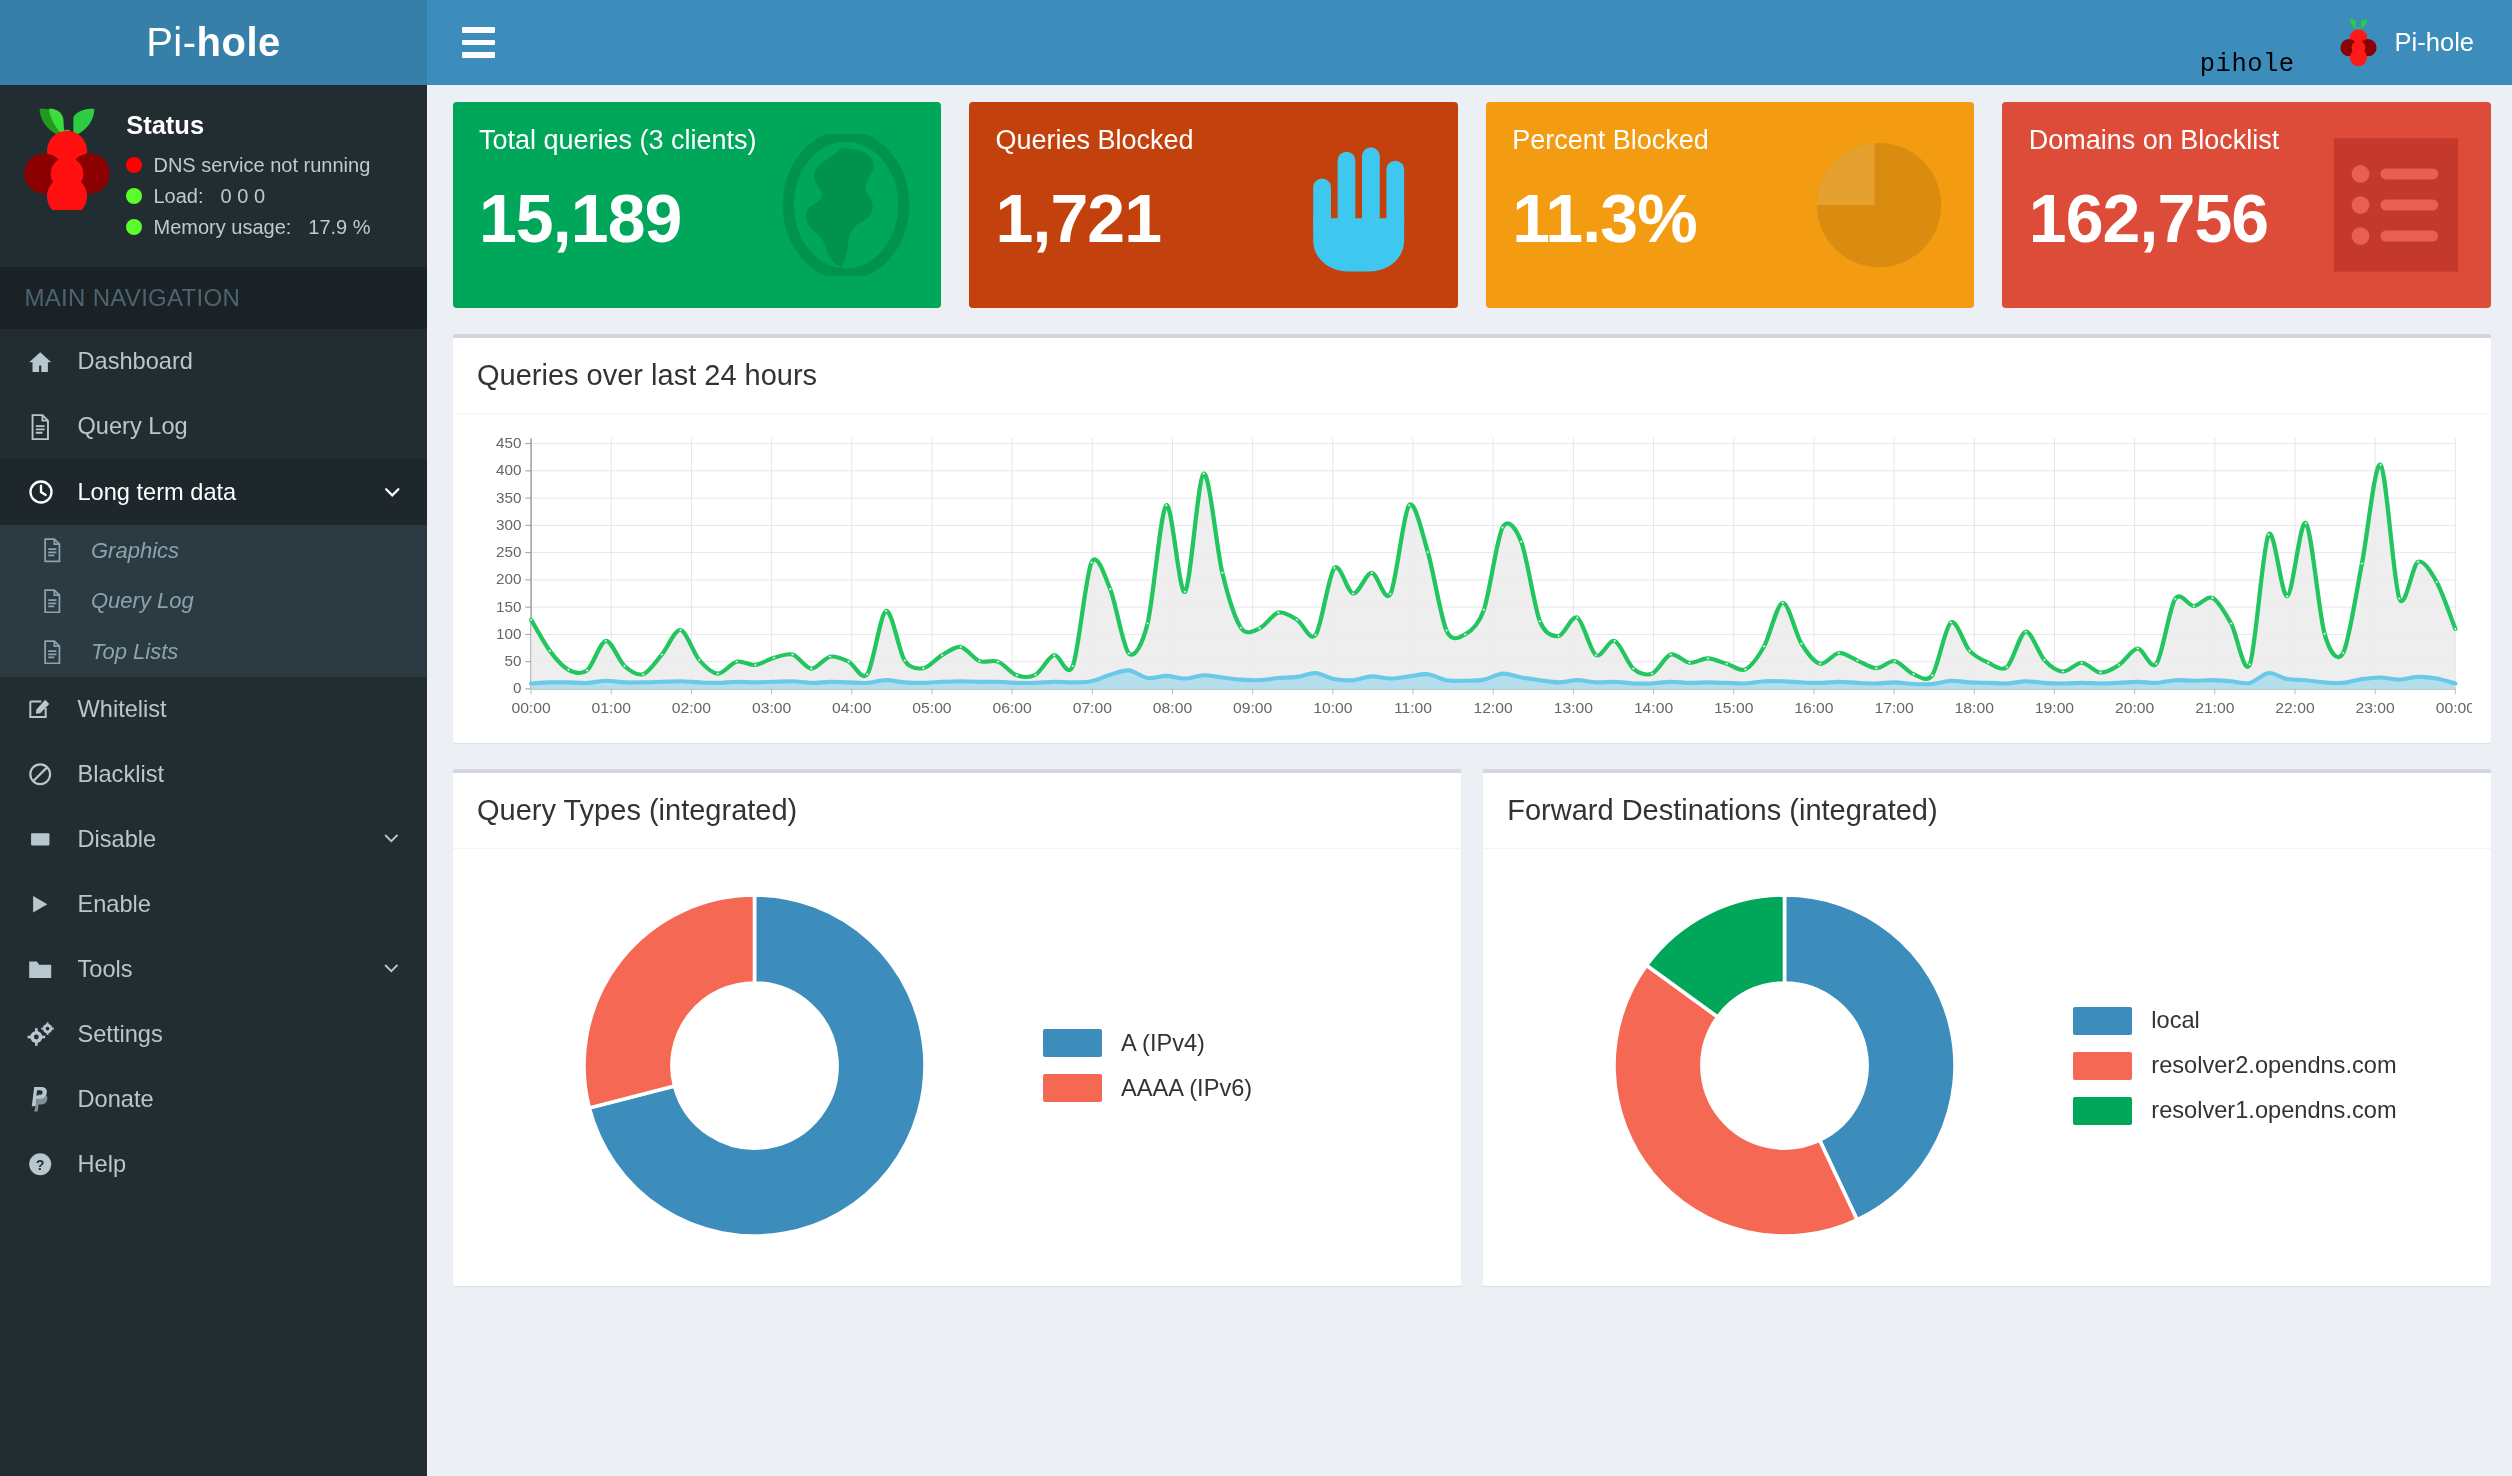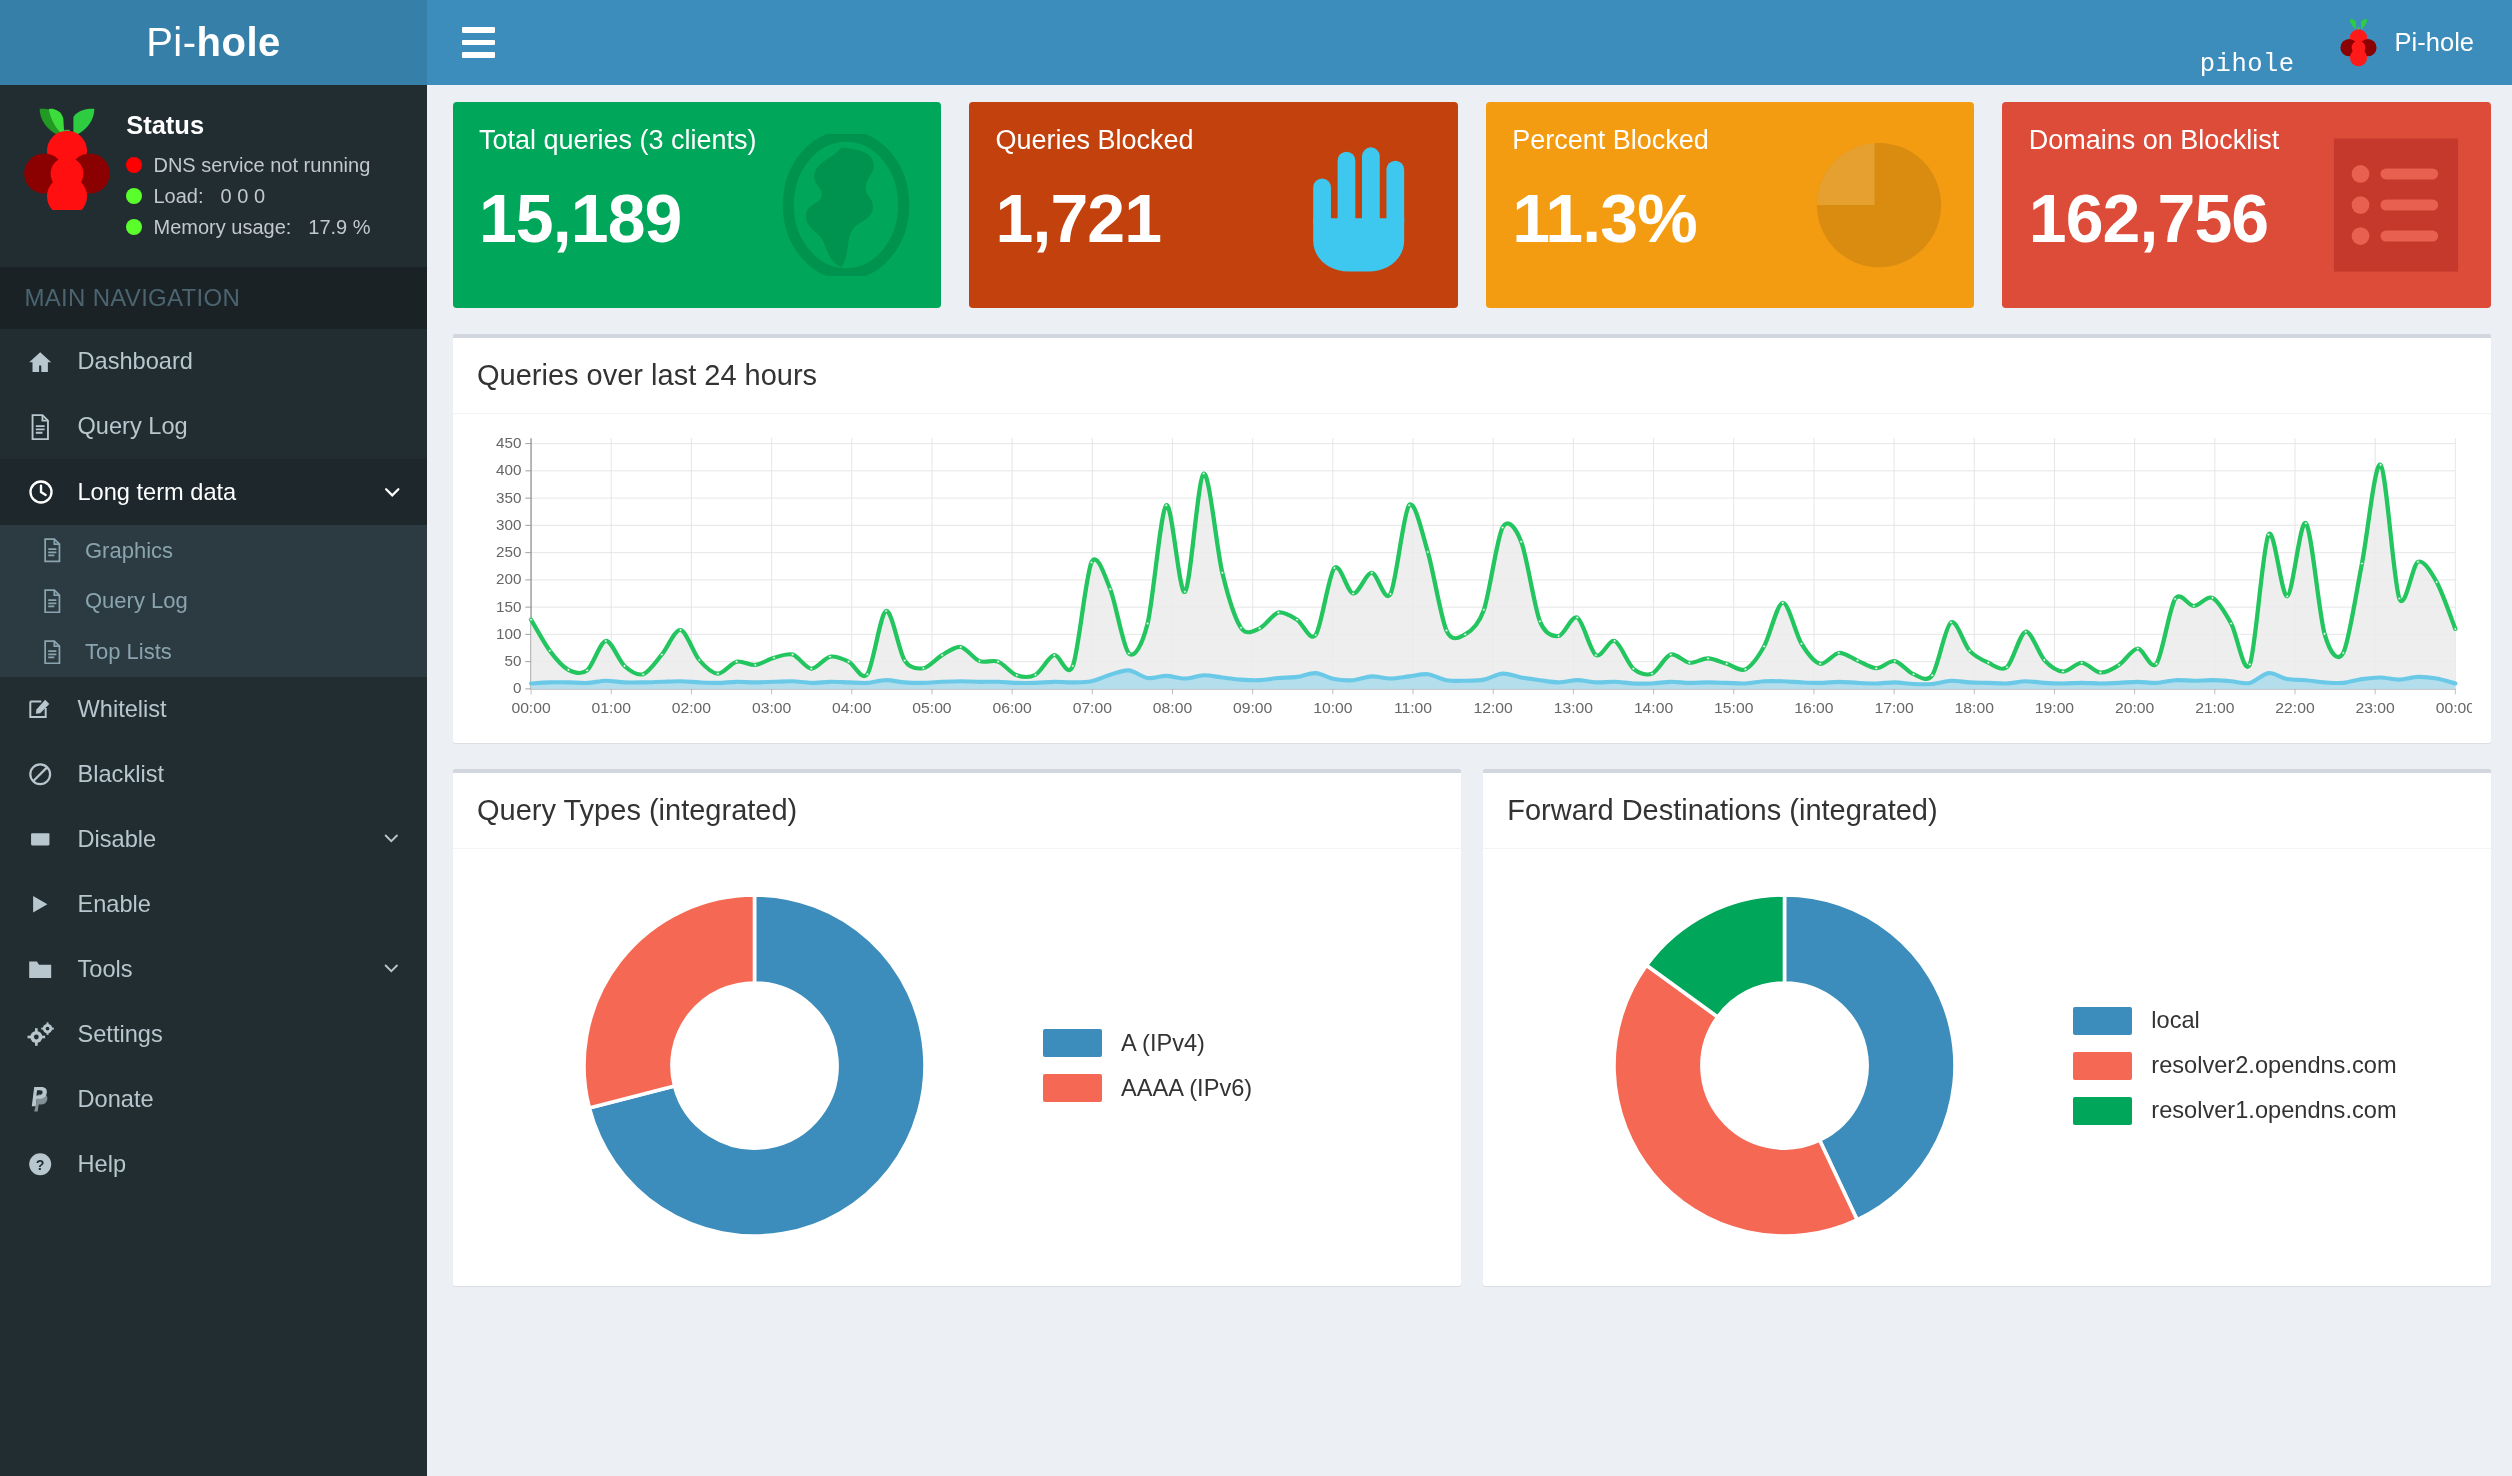--- a/index.html
+++ b/index.html
@@ -27,21 +27,21 @@
     position: relative;
   }
   .hamburger {
     width: 43px; height: 43px;
     display: flex; flex-direction: column; justify-content: center; gap: 6.6px;
     cursor: pointer; padding: 0 4.7px;
   }
   .hamburger i { display: block; height: 5.7px; background: #fff; border-radius: 0.9px; }
   .nav-right { margin-left: auto; display: flex; align-items: center; gap: 42px; }
   .nav-user {
-    color: #ffffff; font-size: 25.5px;
+    color: #000000; font-size: 25.5px;
     font-family: "Liberation Mono", monospace;
     letter-spacing: 0.5px;
     margin-top: 44px;
   }
   .nav-brand { display: flex; align-items: center; gap: 15px; }
   .nav-brand-text { color: #fff; font-size: 25.5px; font-weight: 400; }
 
   
   .body-split { display: flex; flex: 1; min-height: 0; }
 
@@ -86,21 +86,21 @@
     width: 32px; flex: 0 0 32px;
     display: flex; align-items: center; justify-content: center;
   }
   .nav-item.active-parent { background: #1e282c; color: #fff; }
   .nav-item .chevron { margin-left: auto; width: 24.5px; height: 24.5px; }
   .sub-list { list-style: none; background: #2c3b41; }
   .sub-item {
     display: flex; align-items: center;
     padding: 12.3px 22.6px 12.3px 38px;
     color: #8aa4af; font-size: 22px;
-    gap: 19px; cursor: pointer;
+    gap: 25px; cursor: pointer; font-style: italic;
   }
   .sub-item .icon { width: 28px; flex: 0 0 28px; display:flex; align-items:center; justify-content:center;}
 
   
   .content {
     flex: 1; min-width: 0;
     background: #ecf0f5;
     padding: 17px 21px 0 25.5px;
     overflow: hidden;
   }

